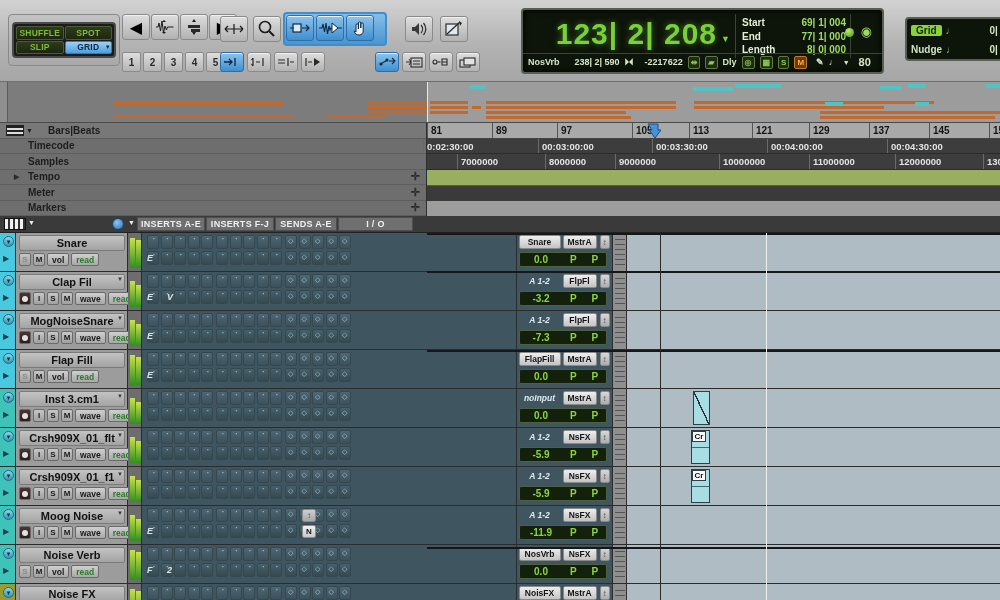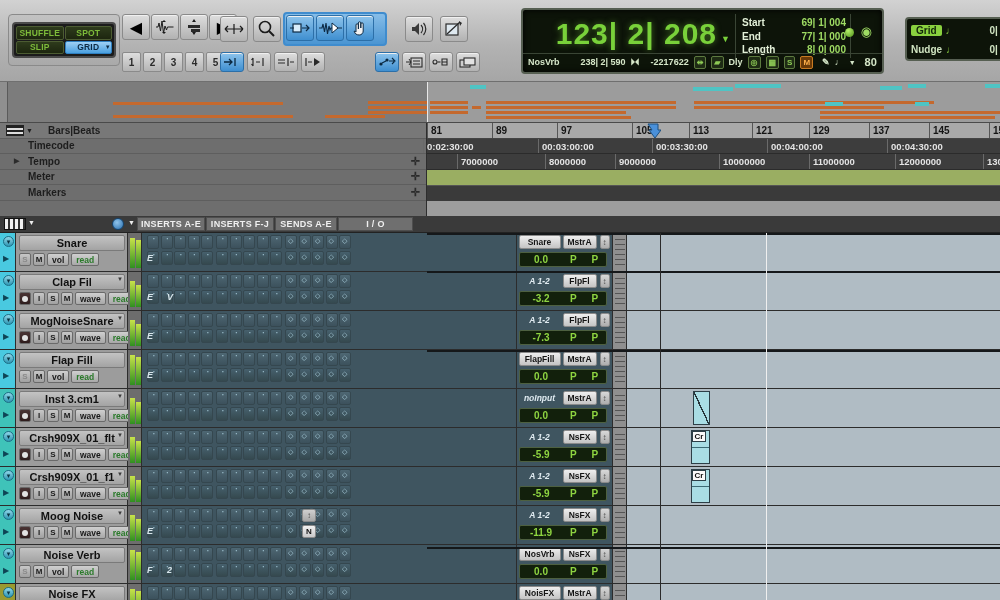--- a/index.html
+++ b/index.html
@@ -375,21 +375,21 @@
       </div>
       <div class="row">
         <b>Length</b>
         <span class="v">8| 0| 000</span>
       </div>
     </div>
     <div class="grnled"></div>
     <div class="spkico">◉</div>
     <div class="ctrbot">
       <span>NosVrb</span>
-      <span style="margin-left:16px">238| 2| 590</span>
+      <span style="margin-left:10px">238| 2| 590</span>
       <span>⏵⏴</span>
       <span style="margin-left:6px">-2217622</span>
       <span class="minibox">⇹</span>
       <span class="minibox">▰</span>
       <span>Dly</span>
       <span class="minibox">◎</span>
       <span class="minibox">▦</span>
       <span class="minibox">S</span>
       <span class="minibox orange">M</span>
       <span style="margin-left:4px">✎</span>
@@ -448,20 +448,23 @@
 
 <div class="rulers">
   <div class="rulerNames">
     <div class="rn dark">
       <span class="rnIcon"></span>
       <span class="rnCaret">▼</span>
       <span style="padding-left:20px">Bars|Beats</span>
     </div>
     <div class="rn">
       <span>Timecode</span>
+    </div>
+    <div class="rn">
+      <span>Samples</span>
     </div>
     <div class="rn">
       <span class="tri">▶</span>
       <span>Tempo</span>
       <span class="plus">✛</span>
     </div>
     <div class="rn">
       <span>Meter</span>
       <span class="plus">✛</span>
     </div>

